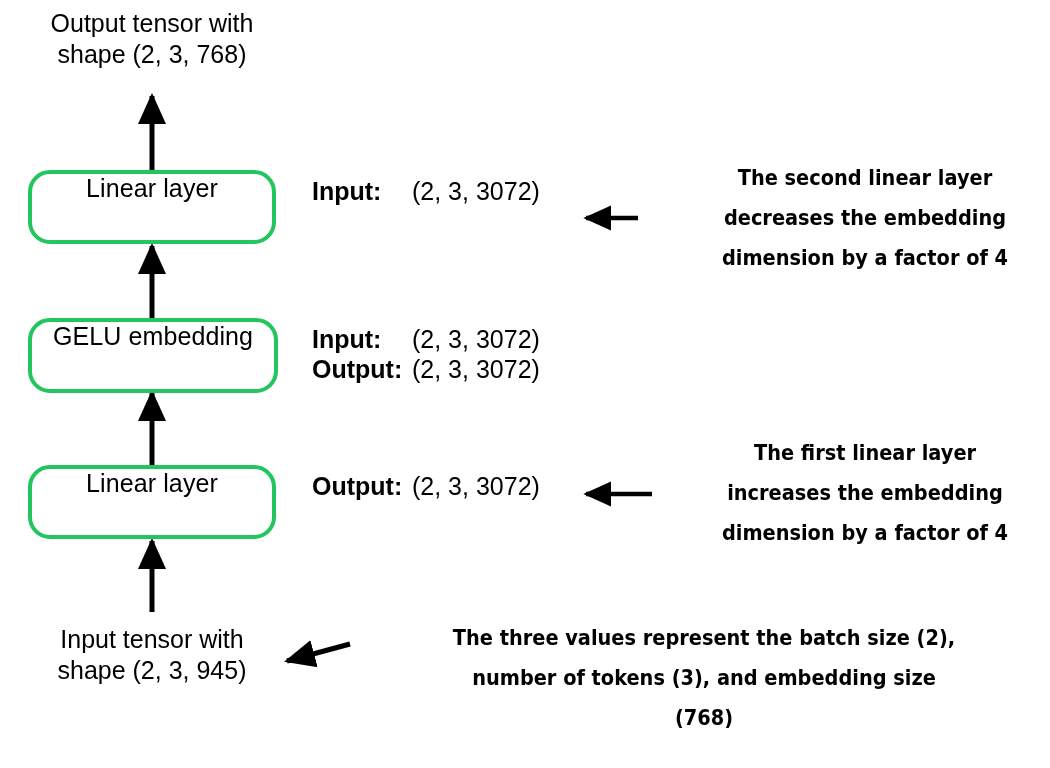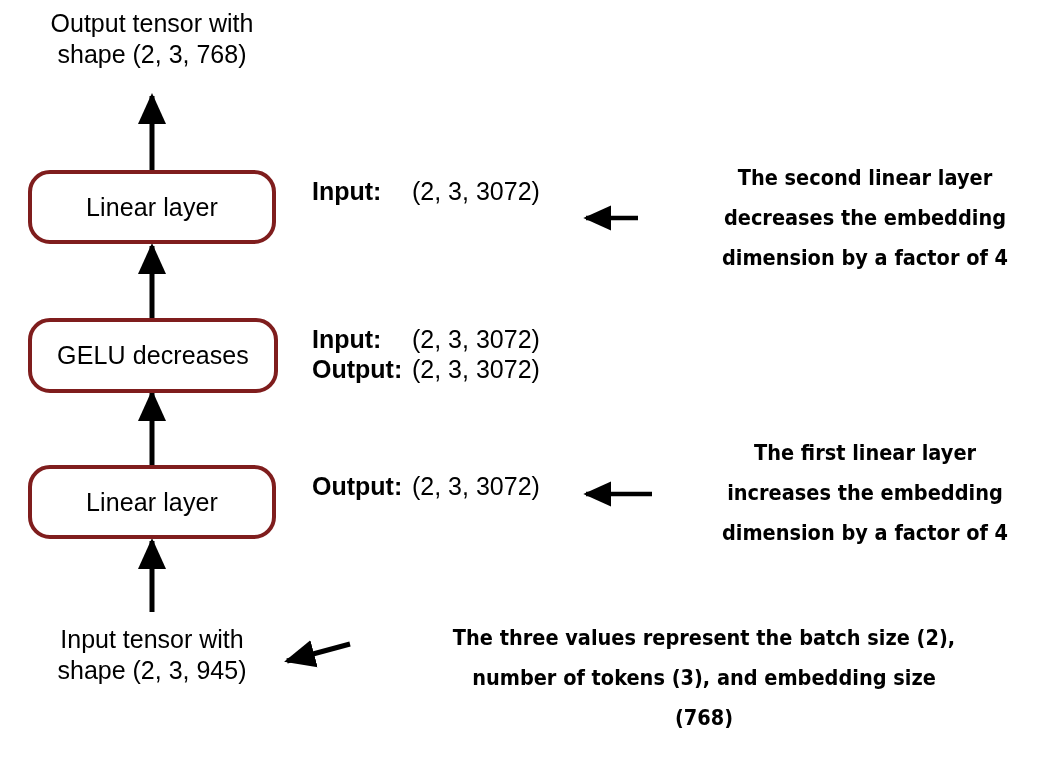--- a/index.html
+++ b/index.html
@@ -32,25 +32,24 @@
     line-height: 31px;
     font-weight: 400;
     text-align: center;
     color: #000;
     white-space: pre-line;
   }
 
   
   .proc-box {
     box-sizing: border-box;
-    border: 4px solid #7f1d1d;
+    border: 4px solid #22c55e;
     border-radius: 22px;
     background: #fff;
     display: flex;
-    align-items: center;
     justify-content: center;
   }
   .proc-box .proc-label {
     font-family: "Liberation Sans", sans-serif;
     font-size: 25px;
     font-weight: 400;
     color: #000;
     letter-spacing: 0.1px;
   }
 
@@ -131,21 +130,21 @@
     </span>
   </div>
 
   <div class="abs annotation" style="left:690px; top:158px; width:350px;">
     <span class="ann-line">The second linear layer</span>
     <span class="ann-line">decreases the embedding</span>
     <span class="ann-line">dimension by a factor of 4</span>
   </div>
 
   <div class="abs proc-box" style="left:28px; top:318px; width:250px; height:75px;">
-    <span class="proc-label">GELU decreases</span>
+    <span class="proc-label">GELU embedding</span>
   </div>
 
   <div class="abs io-spec" style="left:312px; top:324px;">
     <span class="io-row">
       <span class="io-key">Input:</span><span class="io-val">(2, 3, 3072)</span>
     </span>
     <span class="io-row">
       <span class="io-key">Output:</span><span class="io-val">(2, 3, 3072)</span>
     </span>
   </div>

